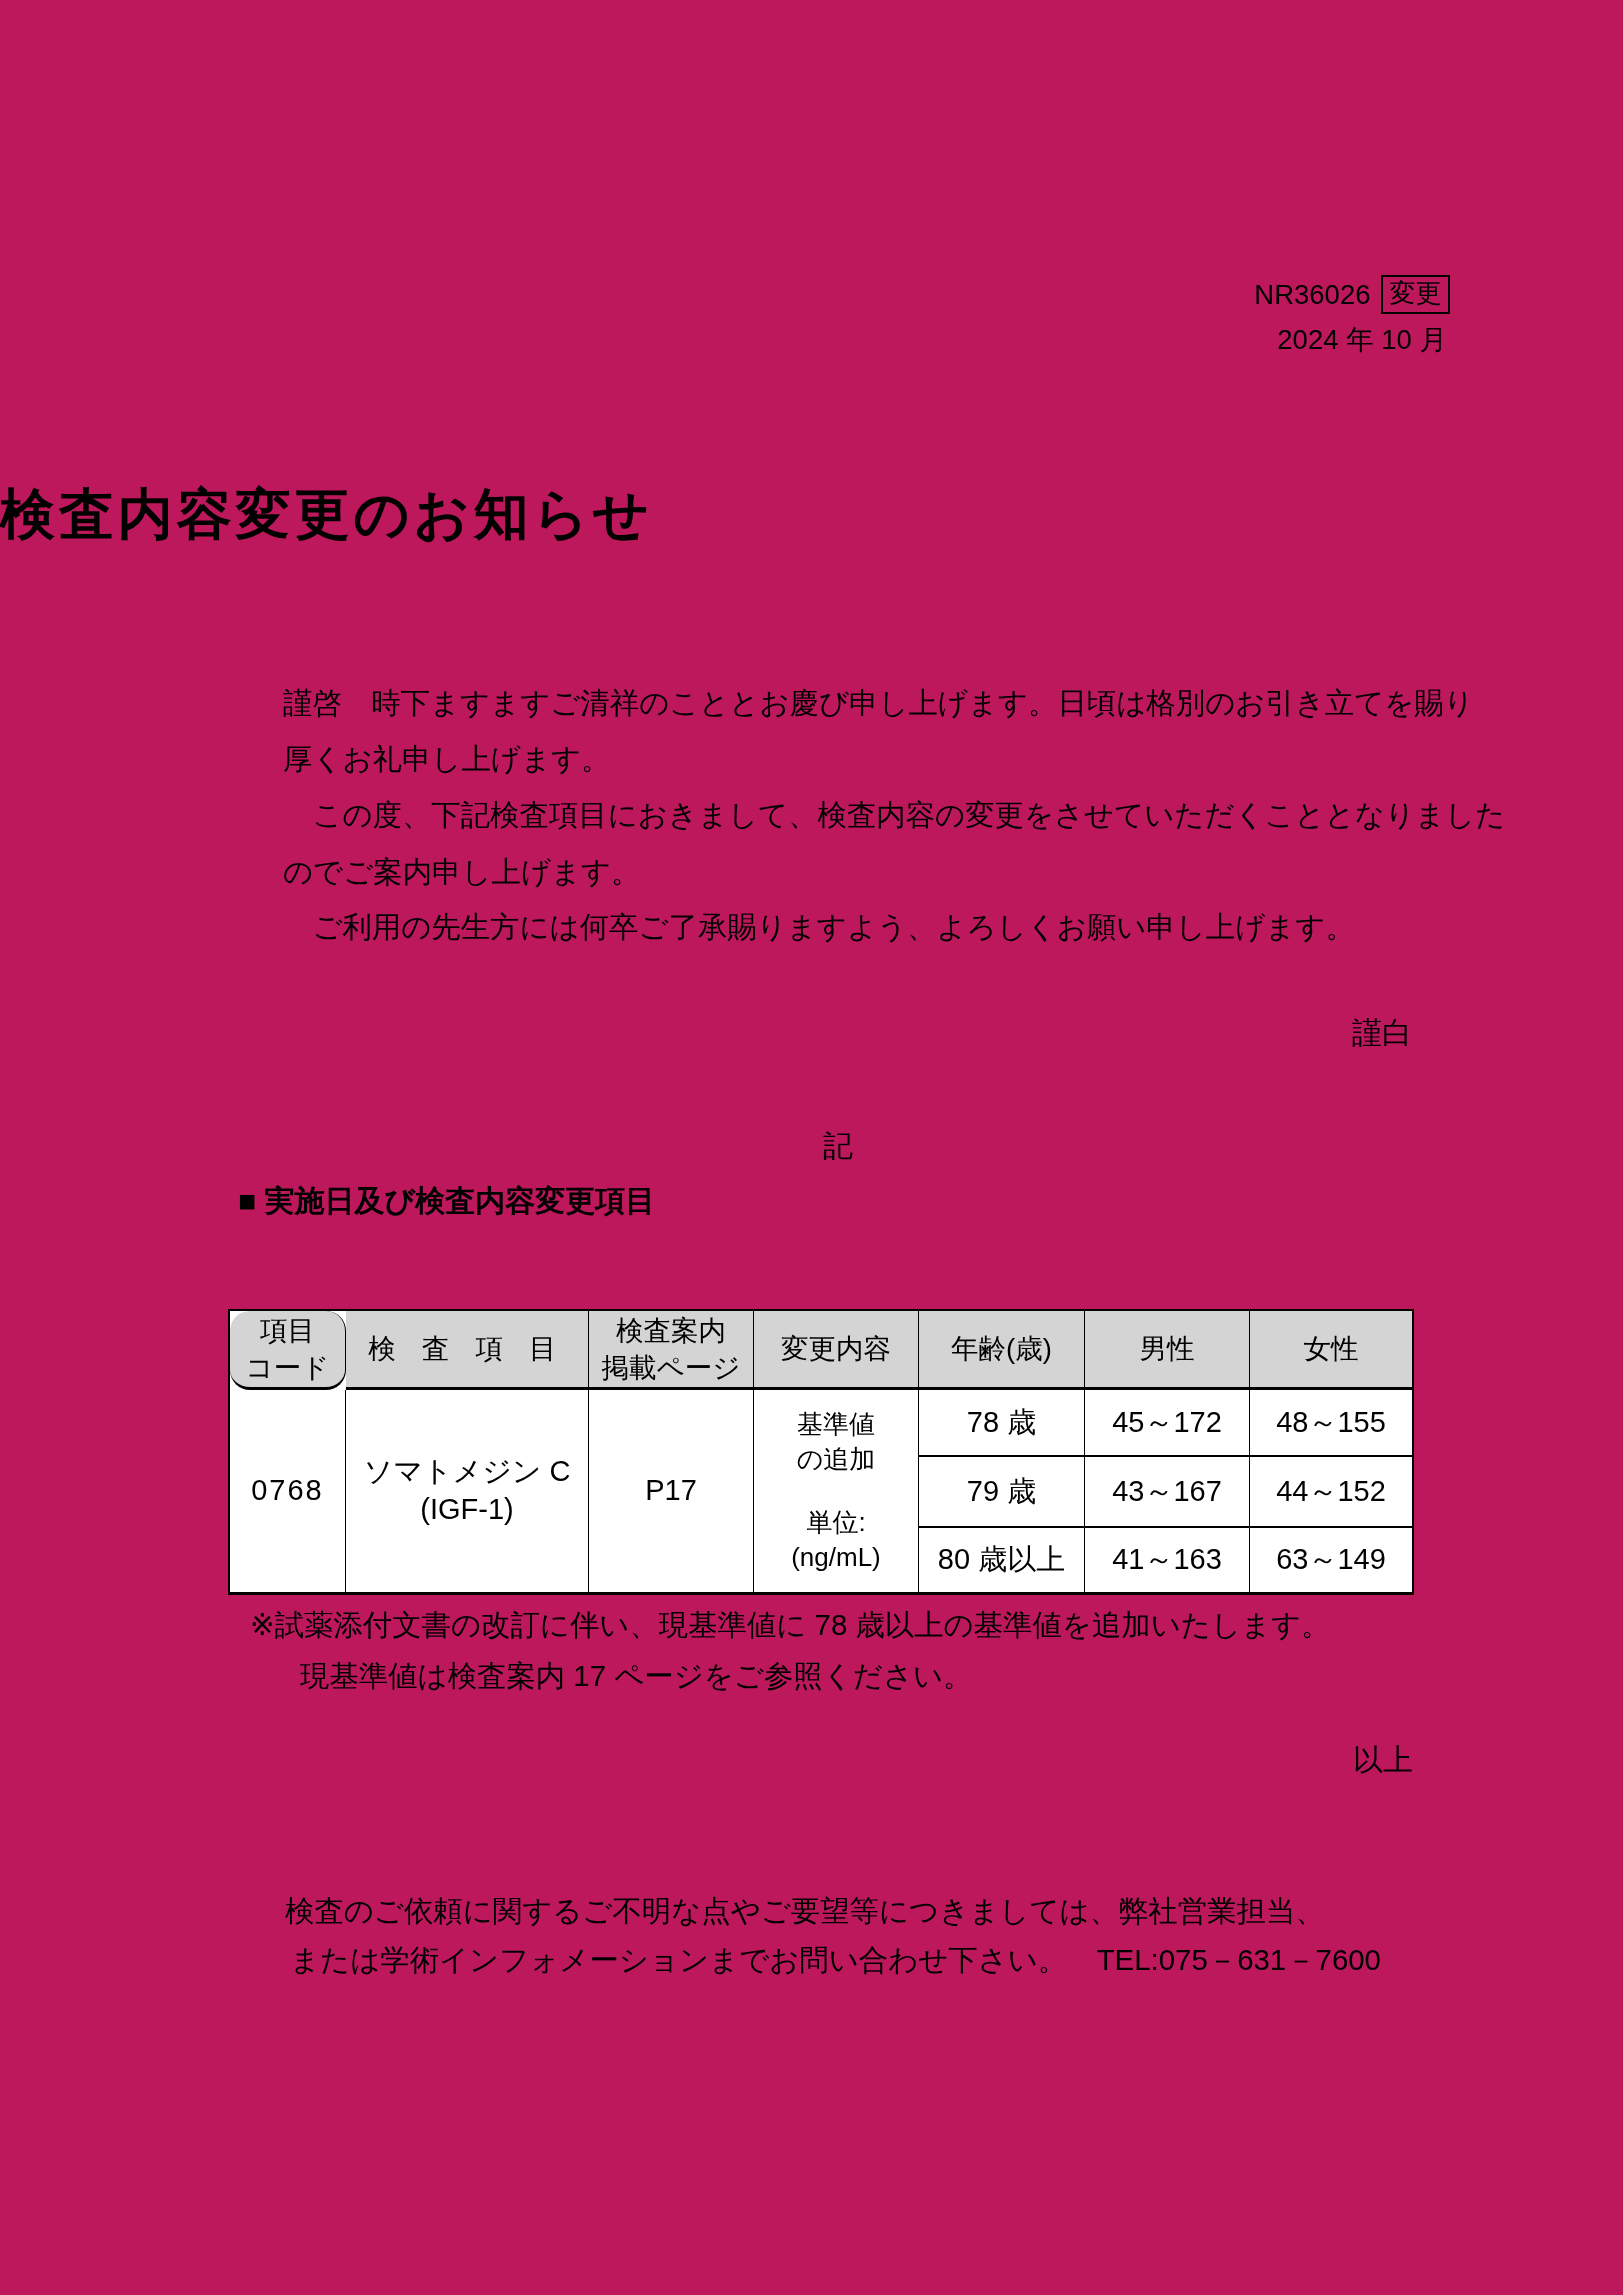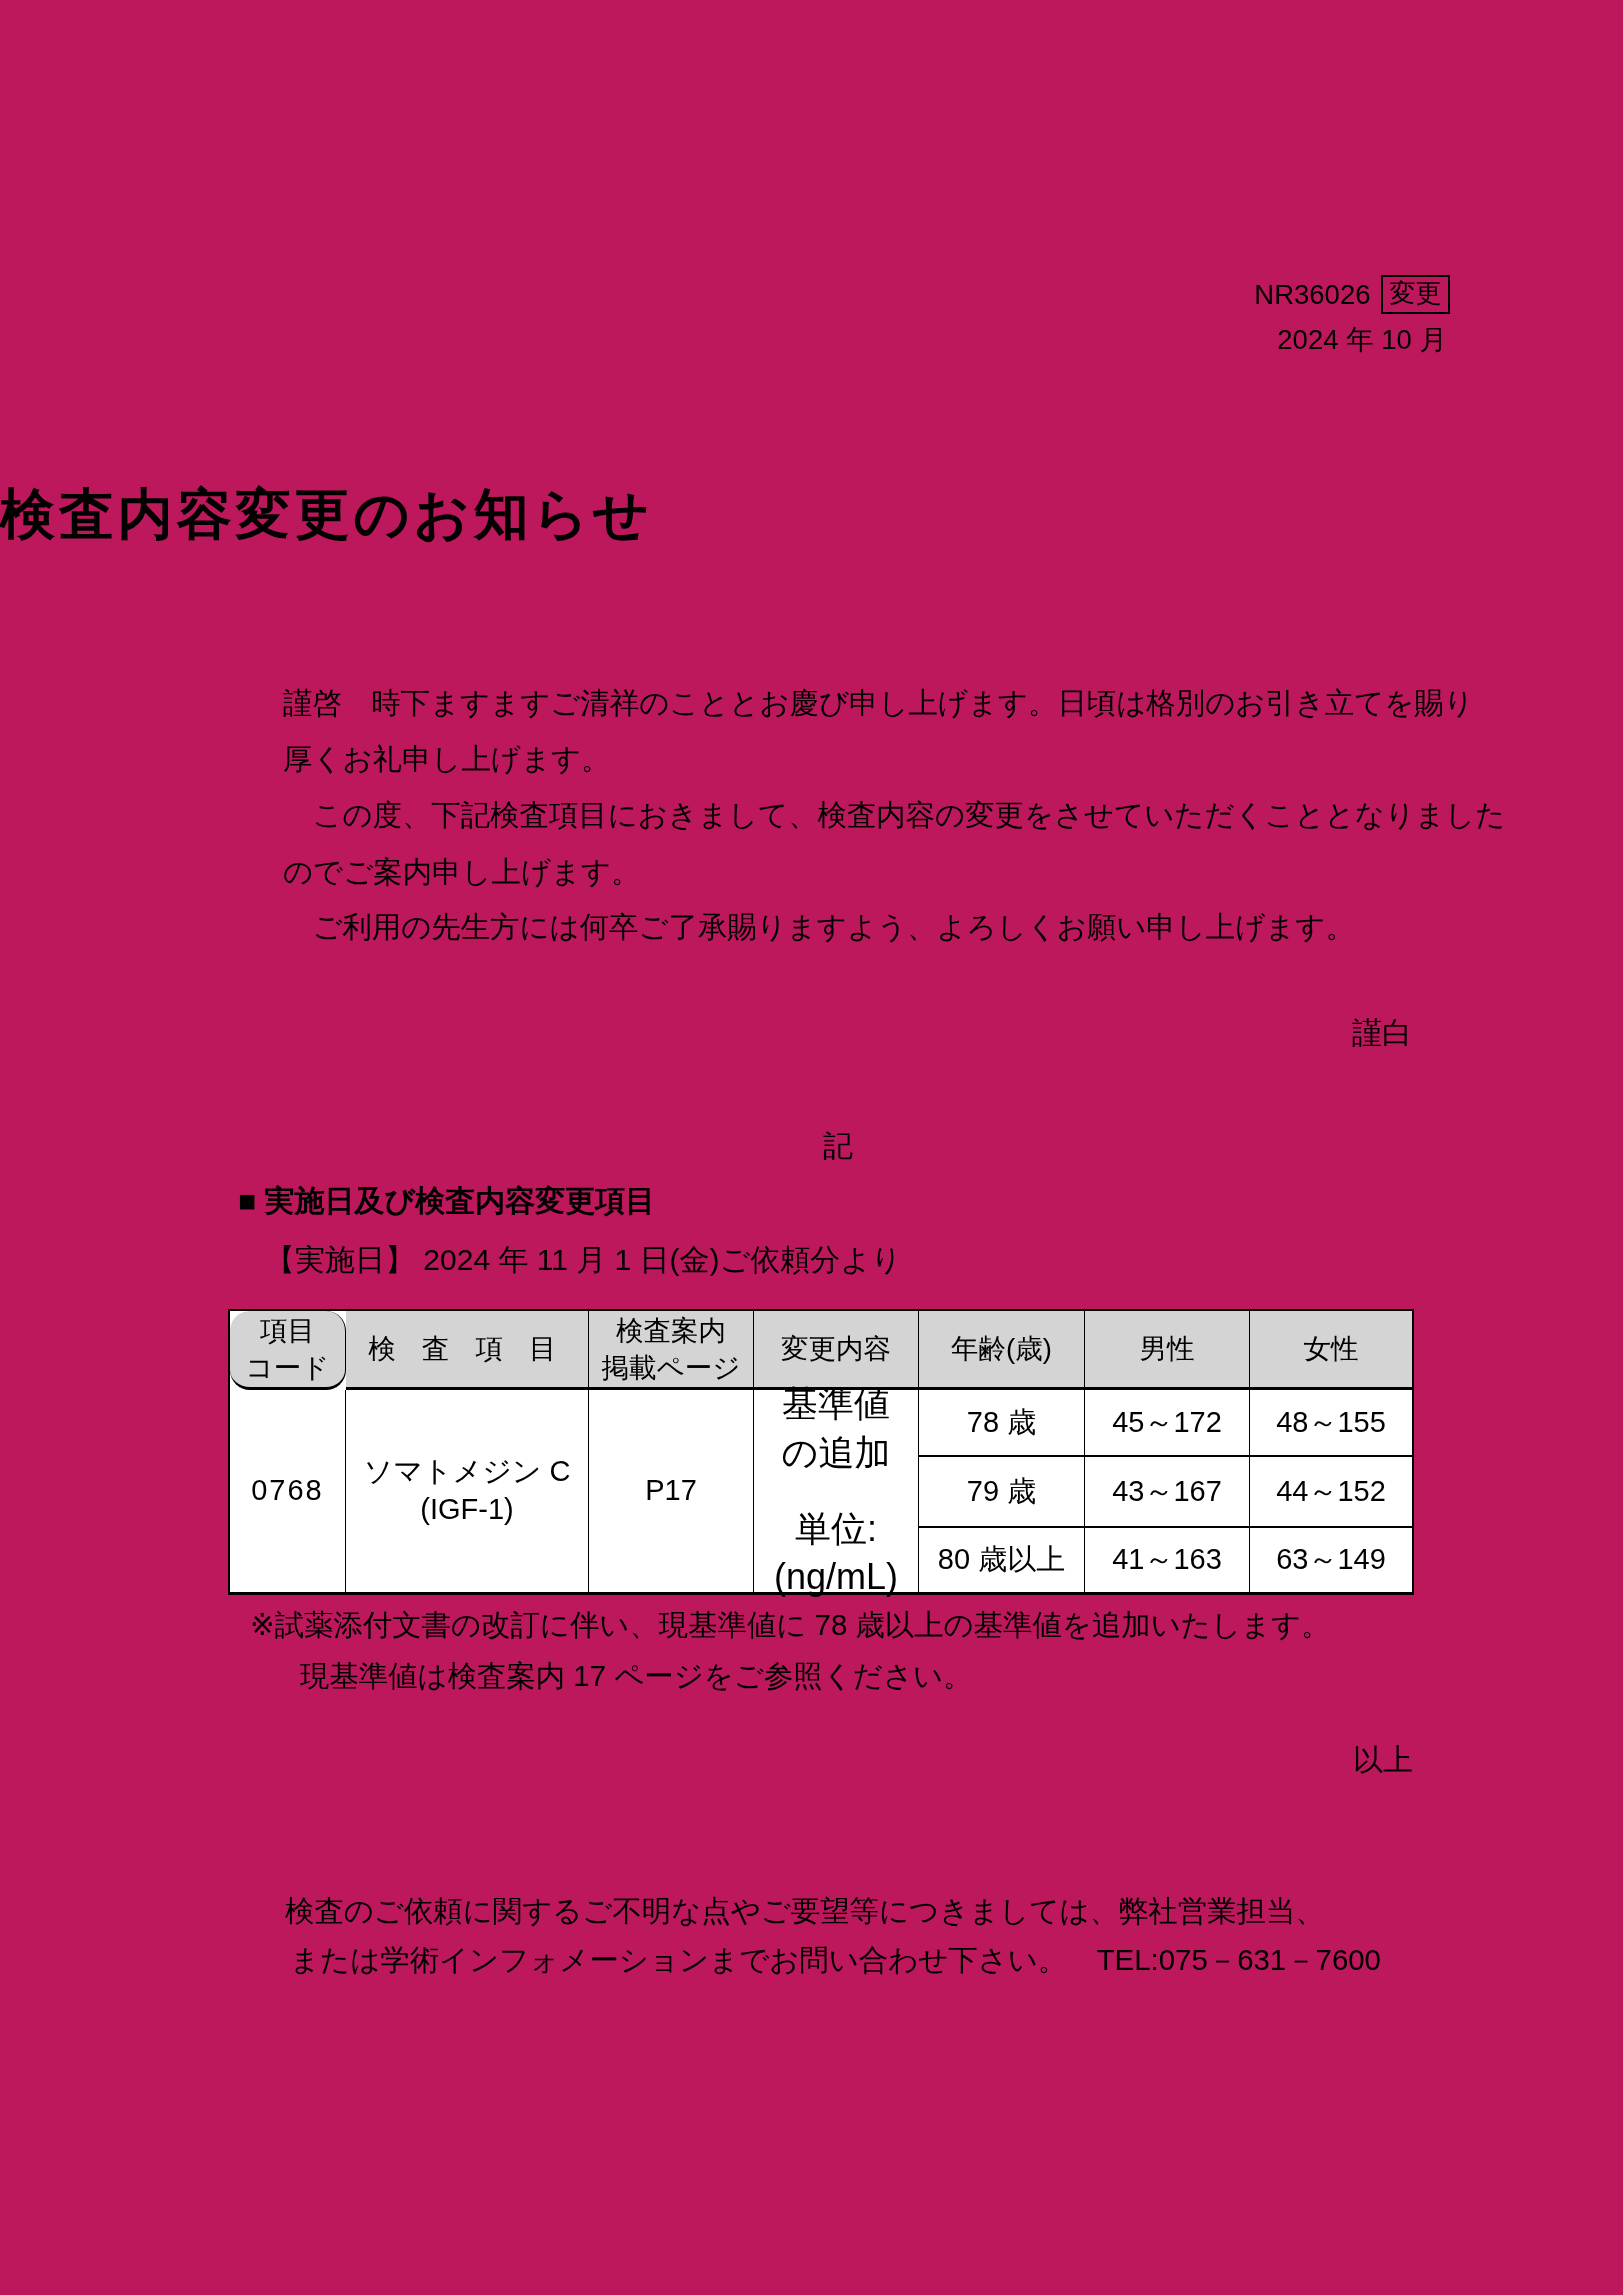--- a/index.html
+++ b/index.html
@@ -65,21 +65,21 @@
   .th{
     background:#d4d4d4;
     border-bottom:3.3px solid #000;
     font-size:27.5px;
     line-height:1.35;
   }
   .sep{border-bottom:2.6px solid #000;}
   .spaced{letter-spacing:9.2px;}
   .code-cell{letter-spacing:2px;}
   .unit-gap{margin-top:27.5px;}
-  .change-cell{font-size:36px;line-height:1.35;}
+  .change-cell{font-size:26px;line-height:1.35;}
 </style>
 </head>
 <body>
 
 <div class="page">
 
   <div class="abs doc-line1">
     <span class="t42">NR36026</span>
     <span class="tag-box">変更</span>
   </div>
@@ -91,21 +91,20 @@
   <div class="abs t45" style="top:742px;left:283px;">厚くお礼申し上げます。</div>
   <div class="abs t45" style="top:798px;left:283px;">　この度、下記検査項目におきまして、検査内容の変更をさせていただくこととなりました</div>
   <div class="abs t45" style="top:855px;left:283px;">のでご案内申し上げます。</div>
   <div class="abs t45" style="top:910px;left:283px;">　ご利用の先生方には何卒ご了承賜りますよう、よろしくお願い申し上げます。</div>
 
   <div class="abs t46" style="top:1016px;left:1352px;">謹白</div>
 
   <div class="abs t46" style="top:1129px;left:823px;">記</div>
 
   <div class="abs t46 bold" style="top:1184px;left:238px;">■ 実施日及び検査内容変更項目</div>
-  <div class="abs t46" style="top:1243px;left:265px;">【実施日】 2024 年 11 月 1 日(金)ご依頼分より</div>
 
   <div class="change-table">
 
     <div class="cell th" style="grid-column:1;grid-row:1;border-radius:20px;">
       <span>項目</span>
       <span>コード</span>
     </div>
     <div class="cell th spaced" style="grid-column:2;grid-row:1;">検 査 項 目</div>
     <div class="cell th" style="grid-column:3;grid-row:1;">
       <span>検査案内</span>

